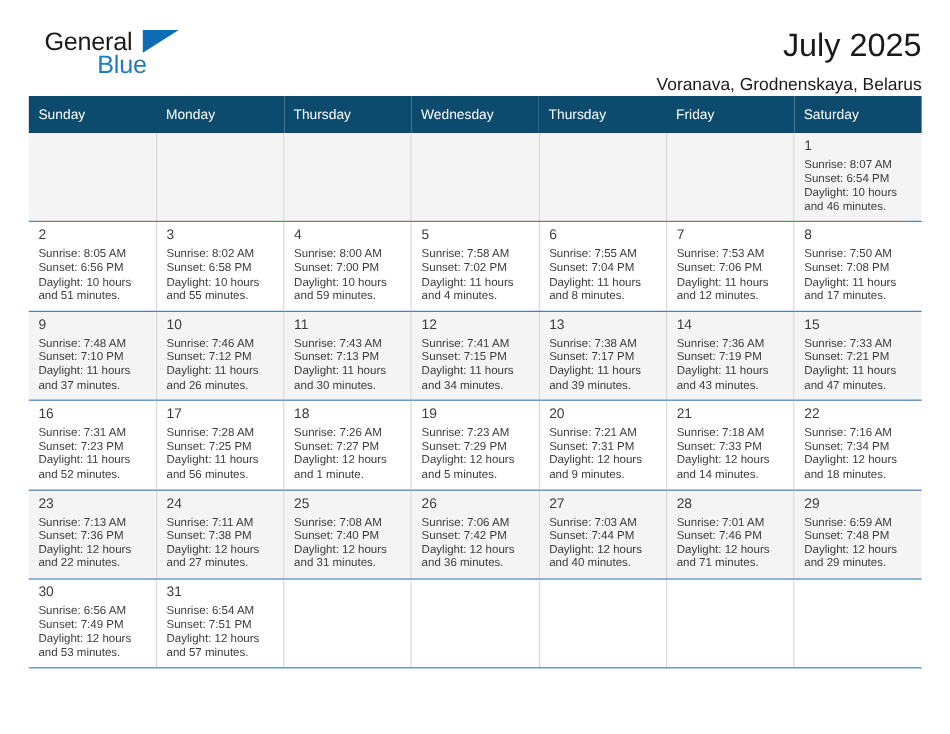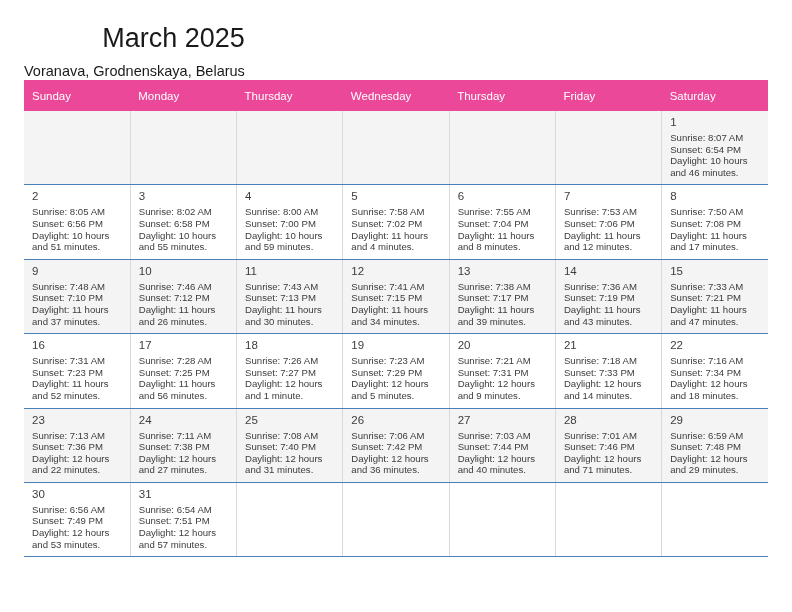--- a/index.html
+++ b/index.html
@@ -84,21 +84,21 @@
   }
 
   
   .calendar {
     width: 744px;
     border-collapse: collapse;
     table-layout: fixed;
     margin-top: 8px;
   }
   .calendar th {
-    background: #ec4899;
+    background: #0c4a6e;
     color: #ffffff;
     font-size: 11.5px;
     font-weight: normal;
     text-align: left;
     padding: 6px 0 6px 8px;
     height: 19px;
     border: none;
   }
   .calendar td {
     vertical-align: top;
@@ -134,23 +134,28 @@
   }
   .empty .cell-inner { padding: 0; }
 </style>
 </head>
 <body>
 
 <div class="page">
 
   <div class="header">
 
+    <div class="logo">
+      <span class="logo-general">General</span>
+      <span class="logo-flag"></span>
+      <span class="logo-blue">Blue</span>
+    </div>
 
     <div class="title-block">
-      <div class="month-title">March 2025</div>
+      <div class="month-title">July 2025</div>
       <div class="location-title">Voranava, Grodnenskaya, Belarus</div>
     </div>
 
   </div>
 
   <table class="calendar">
     <thead>
       <tr>
         <th>Sunday</th>
         <th>Monday</th>

